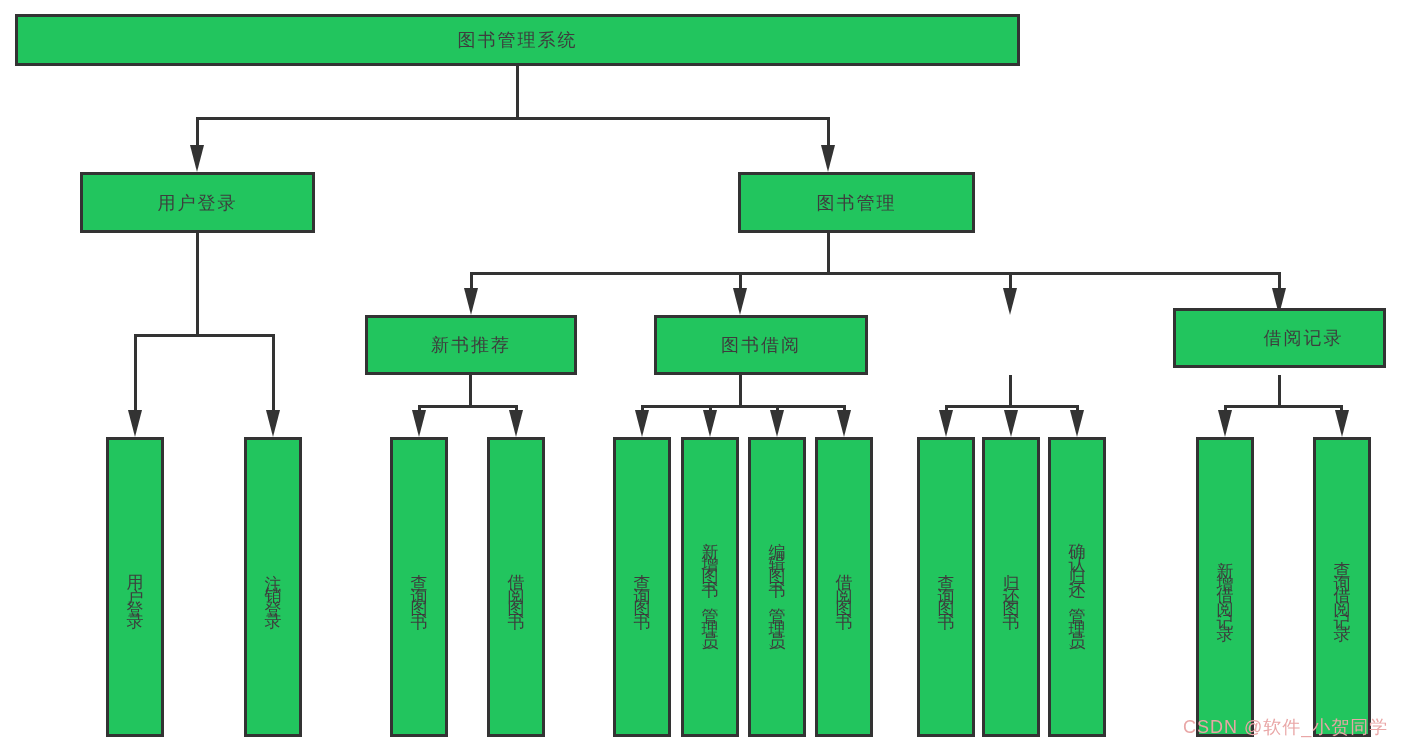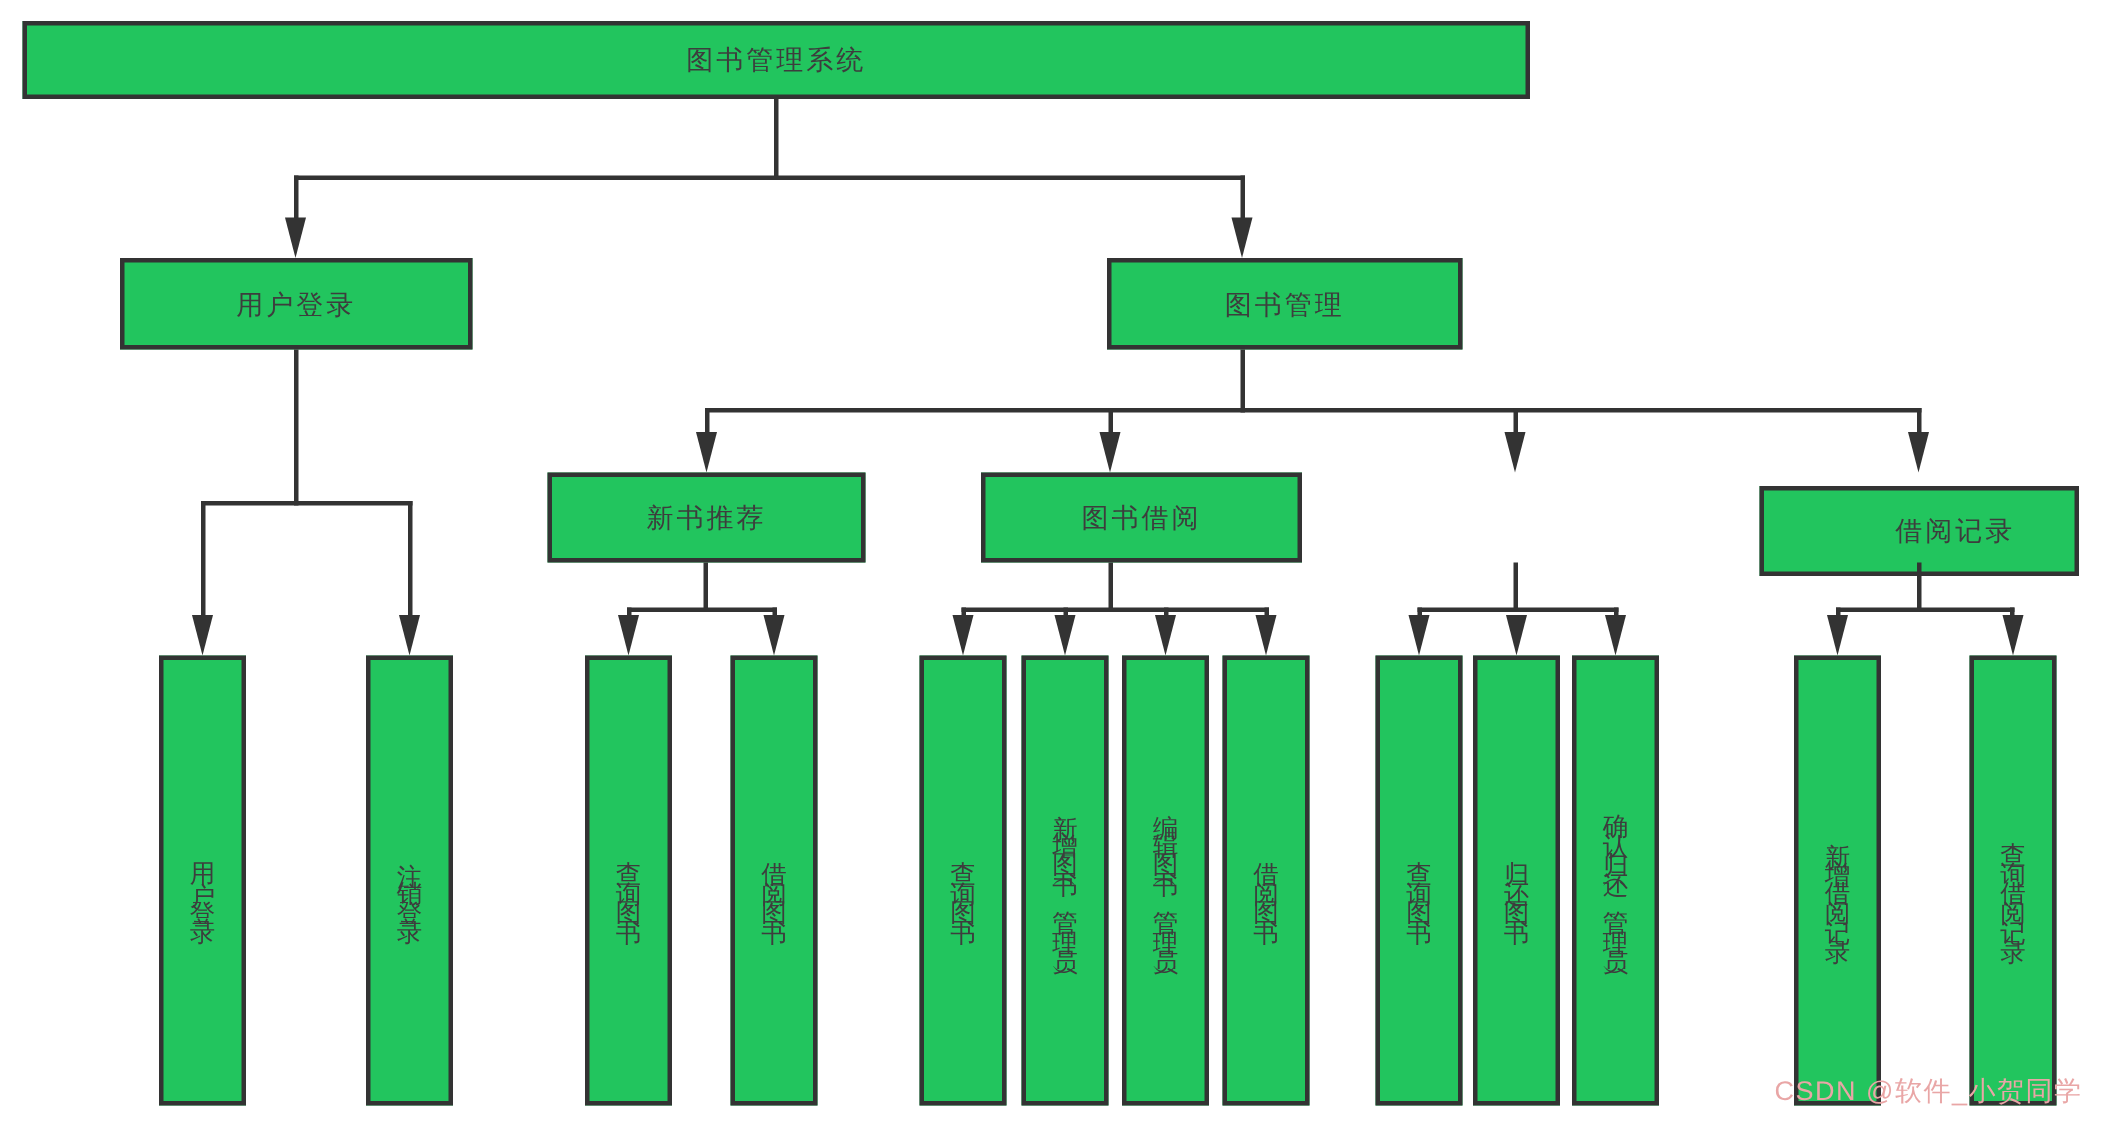--- a/index.html
+++ b/index.html
@@ -75,21 +75,21 @@
   <div class="arrow" style="left:733px;top:288px;"></div>
   <div class="arrow" style="left:1003px;top:288px;"></div>
   <div class="arrow" style="left:1272px;top:288px;"></div>
 
   <div class="box hlabel" style="left:365px;top:315px;width:212px;height:60px;">
     <span>新书推荐</span>
   </div>
   <div class="box hlabel" style="left:633px;top:315px;width:214px;height:60px;margin-left:21px;">
     <span>图书借阅</span>
   </div>
-  <div class="box hlabel" style="left:1173px;top:324px;width:213px;height:60px;padding-left:48px;">
+  <div class="box hlabel" style="left:1173px;top:308px;width:213px;height:60px;padding-left:48px;">
     <span>借阅记录</span>
   </div>
 
   <div class="vline" style="left:469px;top:375px;height:33px;"></div>
   <div class="hline" style="left:418px;top:405px;width:100px;"></div>
   <div class="vline" style="left:418px;top:405px;height:10px;"></div>
   <div class="vline" style="left:515px;top:405px;height:10px;"></div>
   <div class="arrow" style="left:412px;top:410px;"></div>
   <div class="arrow" style="left:509px;top:410px;"></div>
 

